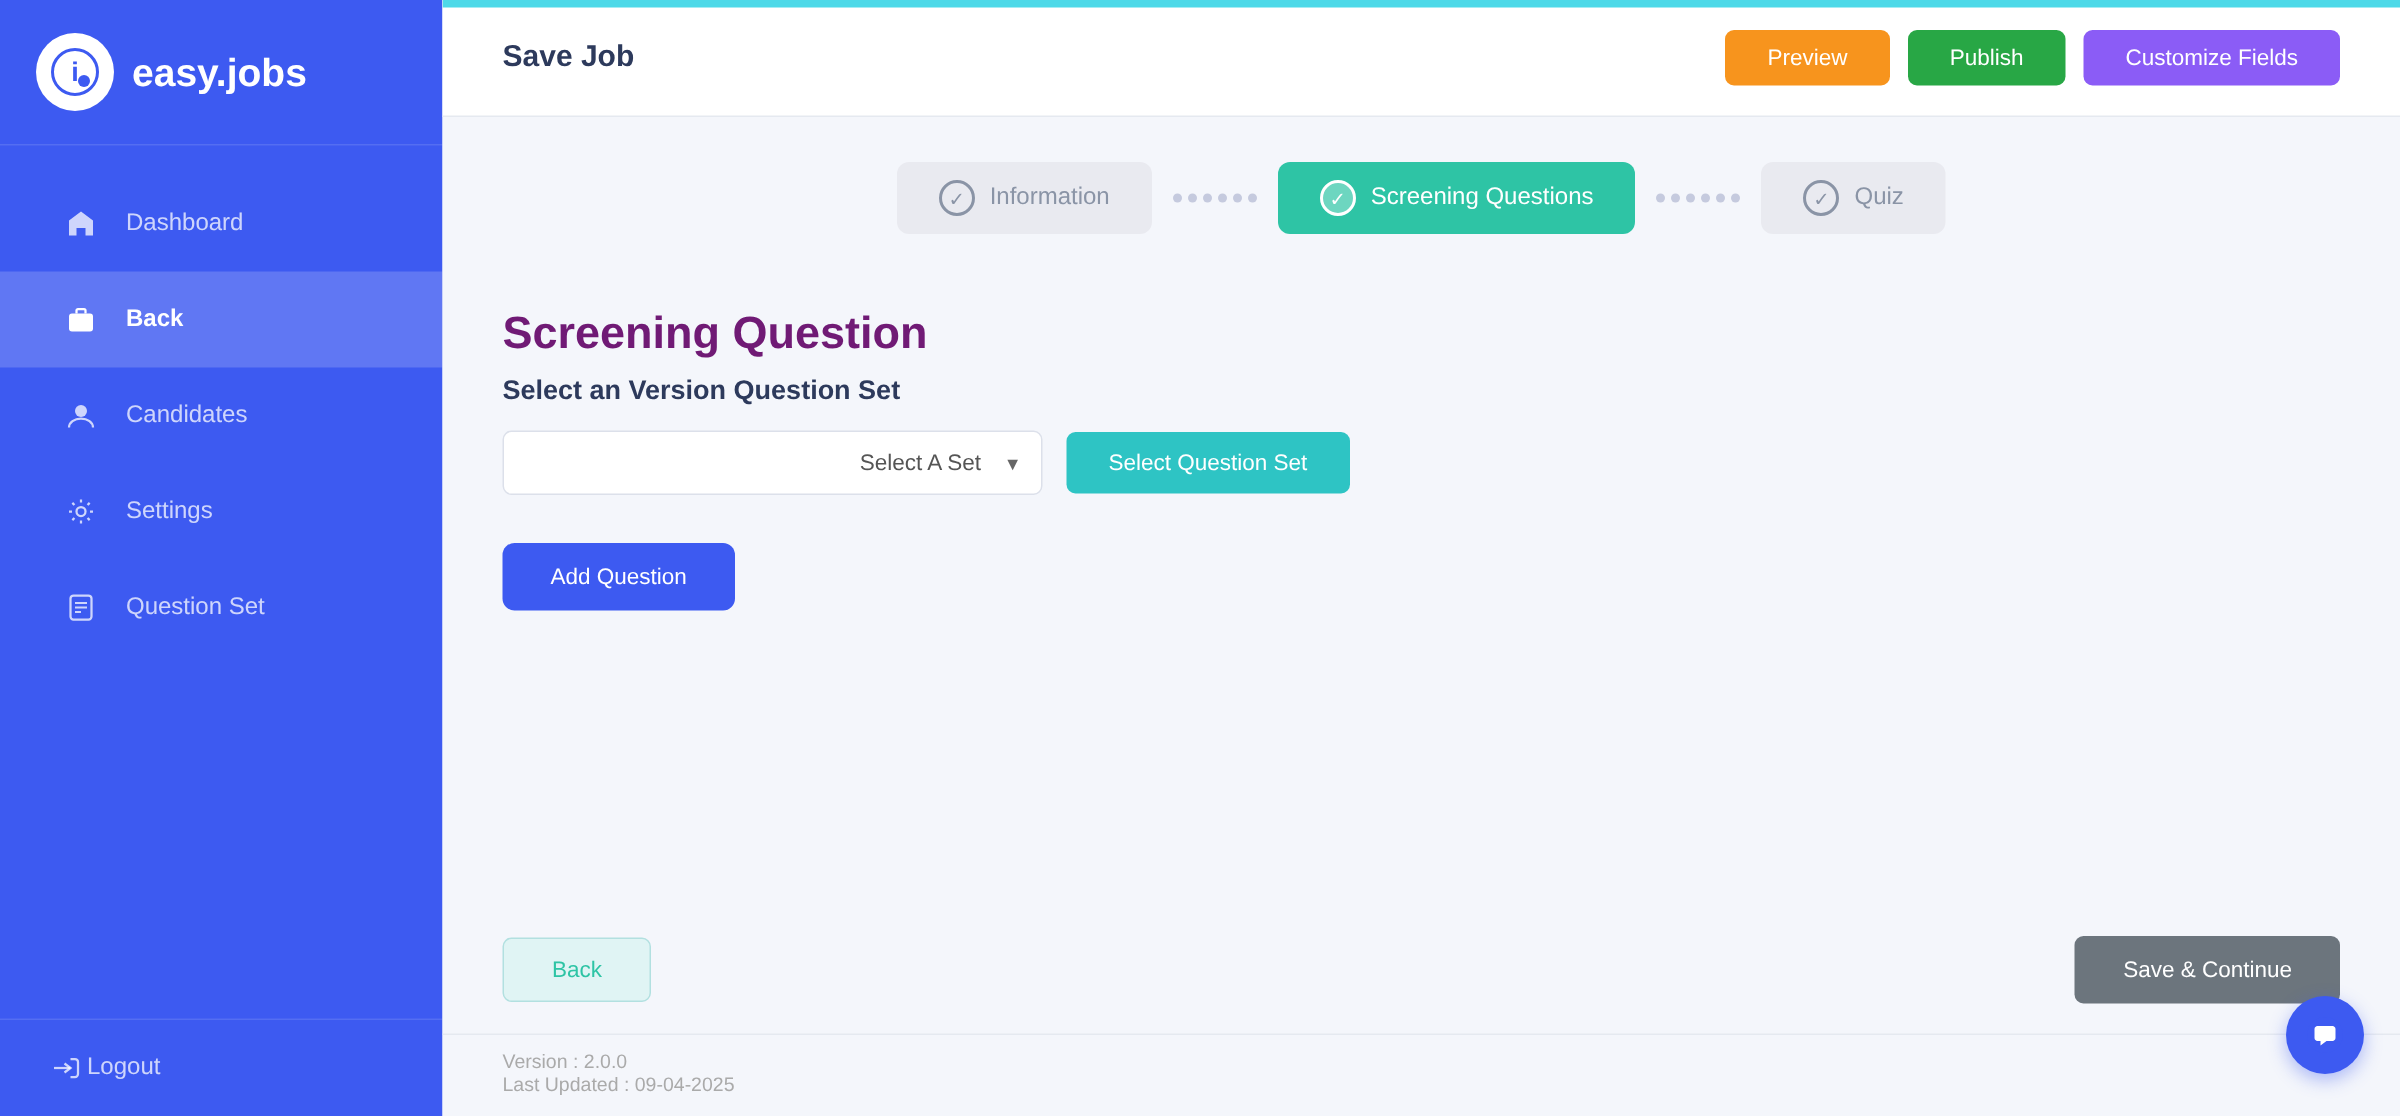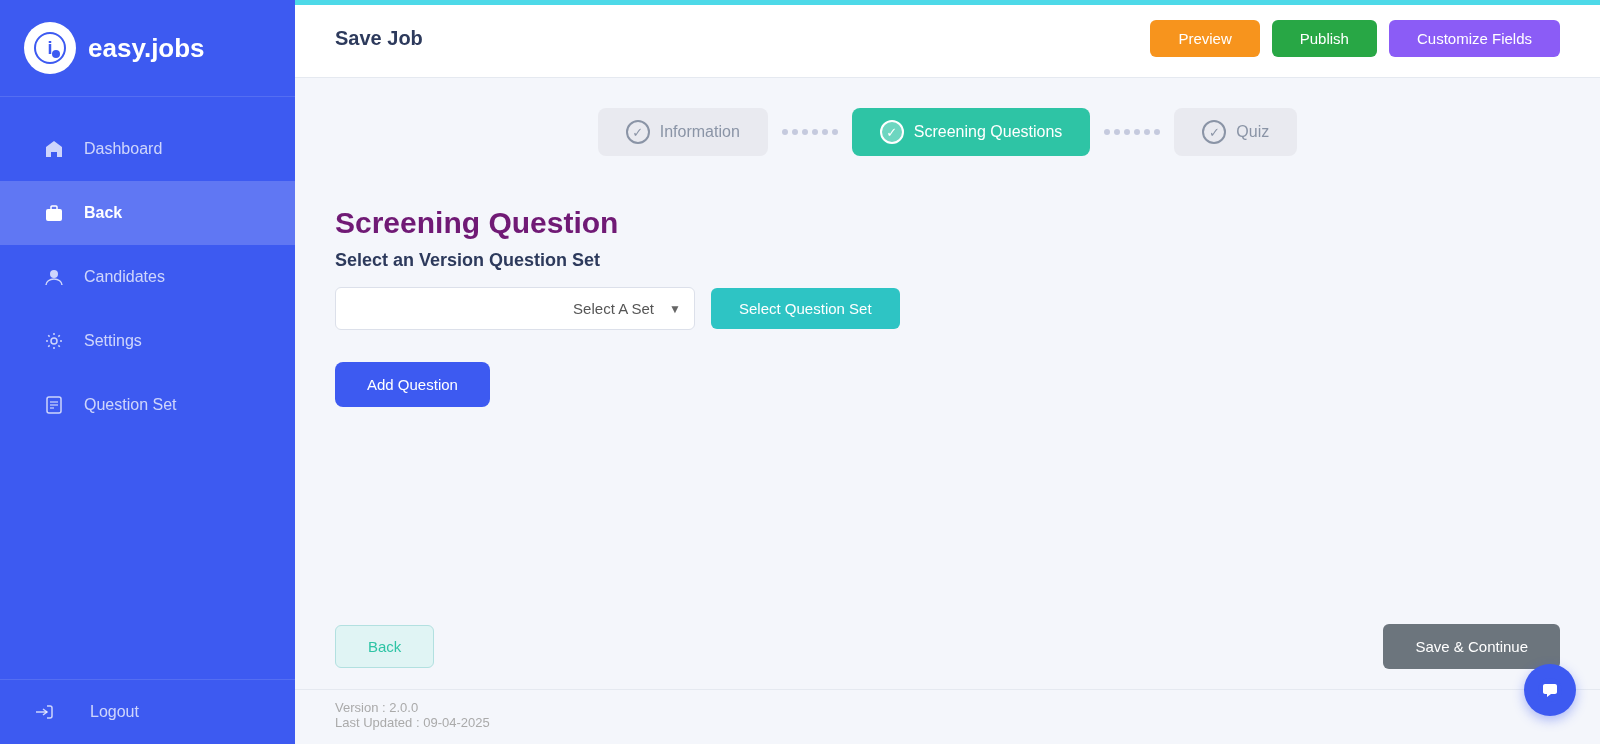--- a/index.html
+++ b/index.html
@@ -66,21 +66,21 @@
       justify-content: center;
       font-size: 18px;
     }
     .sidebar-footer {
       padding: 18px 30px;
       border-top: 1px solid rgba(255,255,255,0.12);
     }
     .logout-item {
       display: flex;
       align-items: center;
-      gap: 32px;
+      gap: 0;
       color: rgba(255,255,255,0.75);
       cursor: pointer;
       font-size: 16px;
     }
 
     
     .main {
       flex: 1;
       display: flex;
       flex-direction: column;

